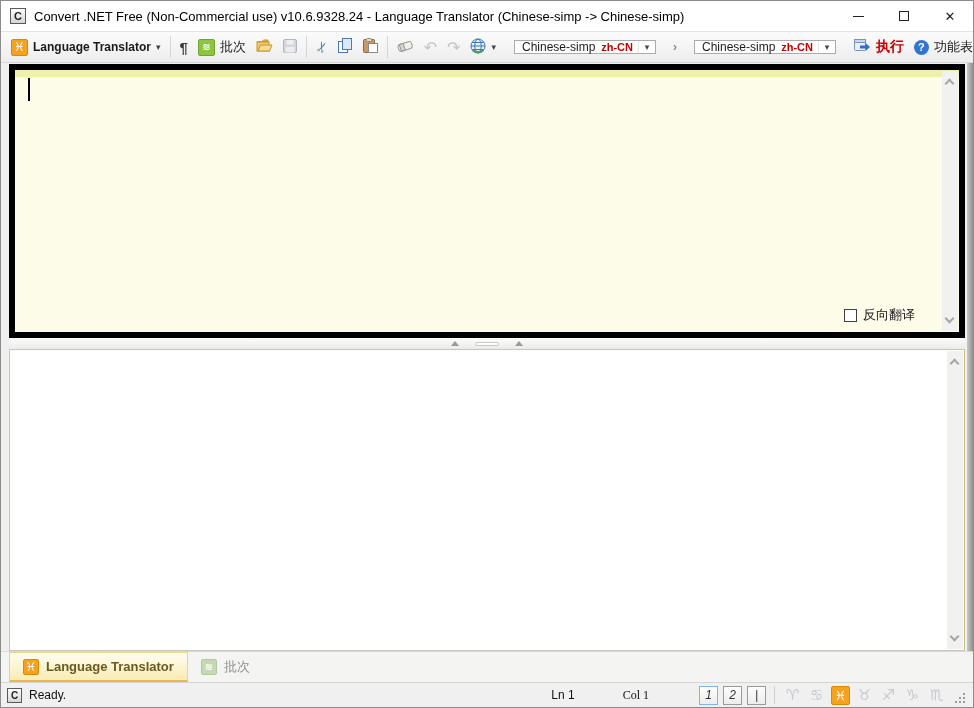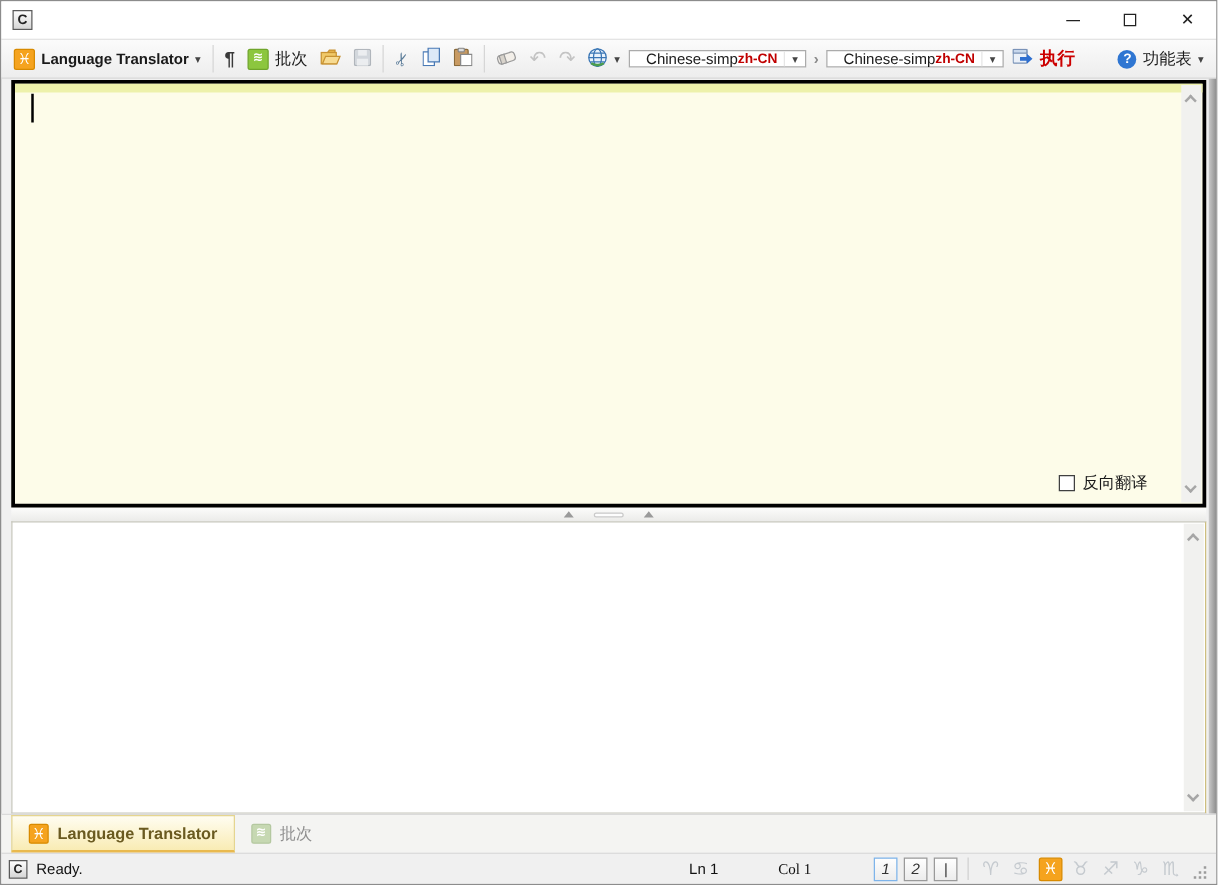--- a/index.html
+++ b/index.html
@@ -25,34 +25,34 @@
   .icon-orange { background: #F5A31E; border: 1px solid #D88A00; }
   .icon-green { background: #8CC63E; border: 1px solid #6FA52B; font-size: 10px; }
   .tb-label-bold { font-weight: bold; font-size: 12px; color: #1a1a1a; }
   .tb-label { font-size: 13px; color: #1a1a1a; }
   .caret-down { font-size: 9px; color: #444; }
   .glyph-para { font-size: 15px; font-weight: bold; color: #3A3A3A; }
   .glyph-cut { font-size: 14px; color: #5B7C99; transform: rotate(-70deg); display: inline-block; }
   .glyph-undo, .glyph-redo { font-size: 16px; color: #B3B3B3; }
   .disabled { opacity: .75; }
 
-  .combo { height: 14px; background: #fff; border: 1px solid #ABABAB; display: flex; align-items: center; width: 142px; flex: 0 0 auto; margin: 0 2px; text-align: right; }
+  .combo { height: 14px; background: #fff; border: 1px solid #ABABAB; display: flex; align-items: center; width: 142px; flex: 0 0 auto; margin: 0 13px; }
   .combo .name { padding-left: 7px; font-size: 12px; color: #1a1a1a; flex: 1; }
   .combo .code { color: #C00000; font-weight: bold; font-size: 11px; margin-right: 5px; }
   .combo .arrow { width: 17px; height: 100%; display: flex; align-items: center; justify-content: center; color: #444; font-size: 9px; border-left: 1px solid #E6E6E6; }
   .between { color: #8a8a8a; font-weight: bold; font-size: 12px; margin: 0 4px; }
 
   .exec-label { color: #CC0000; font-weight: bold; font-size: 14px; }
   .help-circle { width: 15px; height: 15px; border-radius: 50%; background: #2F76D2; color: #fff; font-size: 11px; font-weight: bold; display: flex; align-items: center; justify-content: center; }
   .tb-menu { margin-left: auto; }
 
   
   .content { position: relative; flex: 1; padding: 1px 8px 0 8px; display: flex; flex-direction: column; min-height: 0; }
   .pane { position: relative; }
-  .top-pane { height: 342px; background: #FDFCE9; border: 3px solid #000000; }
+  .top-pane { height: 274px; background: #FDFCE9; border: 6px solid #000000; }
   .line-highlight { position: absolute; top: 0; left: 0; right: 0; height: 7px; background: #EDF1AB; }
   .text-caret { position: absolute; left: 13px; top: 8px; width: 2px; height: 23px; background: #000; }
 
   .vscroll { position: absolute; top: 1px; right: 1px; bottom: 1px; width: 16px; background: #F1F1EF; }
   .scroll-up, .scroll-down { position: absolute; left: 4px; width: 7px; height: 7px; border-left: 2px solid #A6A6A6; border-top: 2px solid #A6A6A6; }
   .scroll-up { top: 9px; transform: rotate(45deg); }
   .scroll-down { bottom: 9px; transform: rotate(225deg); }
 
   .reverse-check { position: absolute; right: 44px; bottom: 8px; display: flex; align-items: center; gap: 6px; font-size: 13px; color: #1a1a1a; }
   .cb { width: 13px; height: 13px; border: 1px solid #404040; background: #fff; flex: 0 0 auto; }
@@ -88,20 +88,21 @@
   .grip { width: 13px; height: 16px; margin-left: 8px; position: relative; align-self: flex-end; }
   .grip::before { content: ""; position: absolute; right: 2px; bottom: 4px; width: 2px; height: 2px; background: #9B9B9B; box-shadow: 0 -4px #9B9B9B, 0 -8px #9B9B9B, -4px 0 #9B9B9B, -4px -4px #9B9B9B, -8px 0 #9B9B9B; }
 </style>
 </head>
 <body>
 
 <div class="window">
 
   <div class="titlebar">
     <div class="app-icon">C</div>
+    <div class="title">Convert .NET Free (Non-Commercial use) v10.6.9328.24 - Language Translator (Chinese-simp -&gt; Chinese-simp)</div>
     <div class="win-controls">
       <div class="win-btn">
           <span class="min-line"></span>
         </div>
       <div class="win-btn">
           <span class="max-box"></span>
         </div>
       <div class="win-btn">✕</div>
     </div>
   </div>

